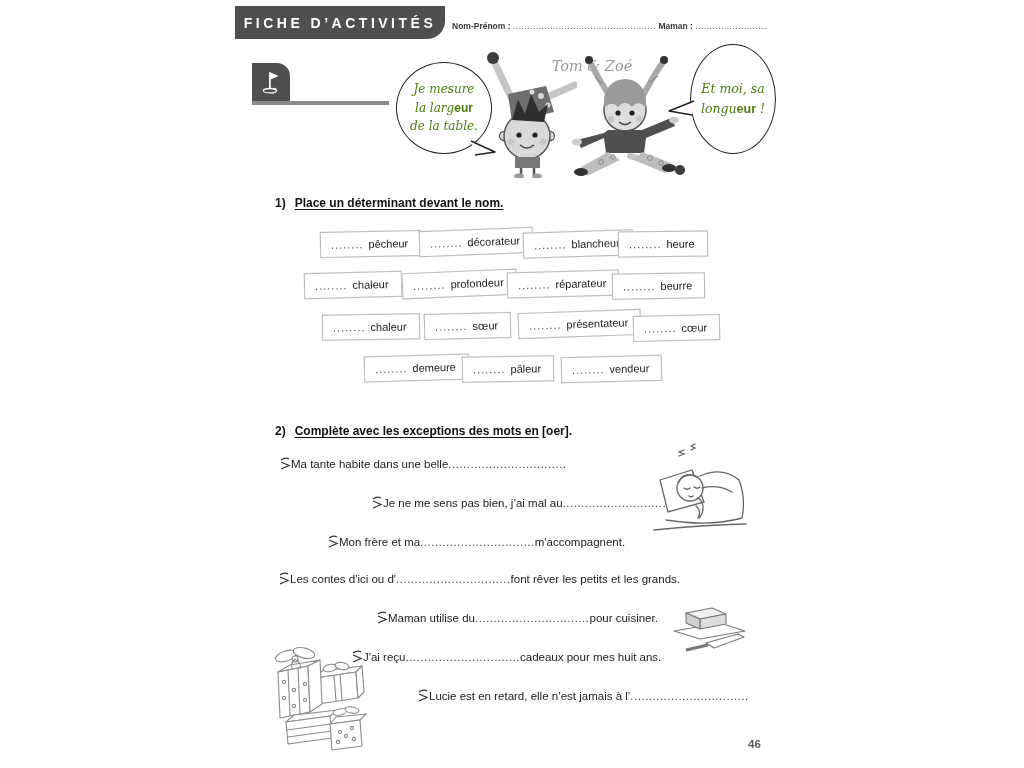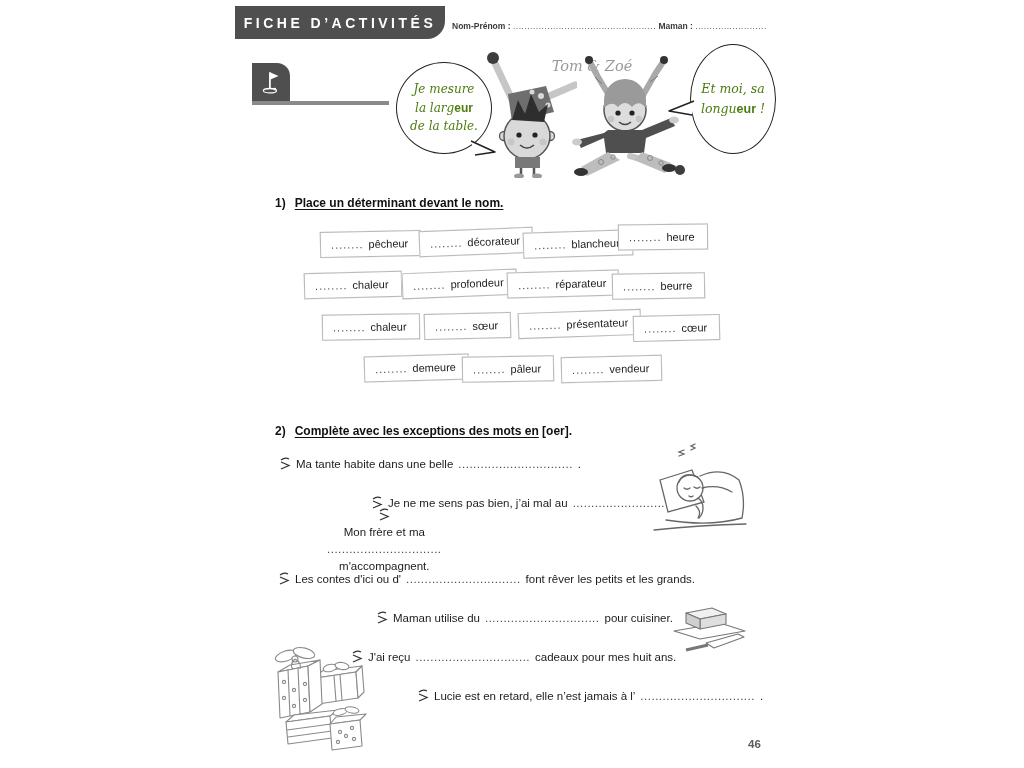--- a/index.html
+++ b/index.html
@@ -38,21 +38,21 @@
   .exhead{position:absolute;font-size:12px;font-weight:bold;color:#111;white-space:nowrap;}
   .exhead .num{margin-right:9px;}
   .exhead .und{text-decoration:underline;text-underline-offset:2px;margin-top:15px;}
 
   
   .wbox{position:absolute;border:1px solid #b8b8b8;background:#fff;padding:6px 12px 6px 10px;
         font-size:11px;color:#1c1c1c;white-space:nowrap;box-shadow:0 0 0 0.2px #ddd;}
   .wbox .dots{color:#444;letter-spacing:1px;margin-right:5px;}
 
   
-  .sent{position:absolute;display:flex;align-items:center;gap:5px;font-size:11.5px;
+  .sent{position:absolute;display:flex;align-items:center;font-size:11.5px;
         color:#1c1c1c;white-space:nowrap;}
   .sent .dots{color:#444;letter-spacing:.5px;}
   .arrow{flex:0 0 auto;margin-top:-2px;}
 
   .pagenum{position:absolute;left:748px;top:738px;font-size:11.5px;font-weight:bold;color:#5c5c5c;}
 </style>
 </head>
 <body>
 
 <div id="page">
@@ -150,21 +150,21 @@
     <path d="M26,1 L1,11 L24,15" fill="#fff" stroke="#222" stroke-width="1.5" stroke-linejoin="round"></path>
   </svg>
 
   <div class="exhead" style="left:275px;top:196px;">
     <span class="num">1)</span><span class="und">Place un déterminant devant le nom.</span>
   </div>
 
   <div class="wbox" style="left:320px;top:231px;transform:rotate(-1.2deg);"><span class="dots">........</span><span>pêcheur</span></div>
   <div class="wbox" style="left:419px;top:229px;transform:rotate(-2.2deg);"><span class="dots">........</span><span>décorateur</span></div>
   <div class="wbox" style="left:523px;top:231px;transform:rotate(-1.8deg);"><span class="dots">........</span><span>blancheur</span></div>
-  <div class="wbox" style="left:618px;top:224px;transform:rotate(-0.6deg);padding-left:10px;"><span class="dots">........</span><span>heure</span></div>
+  <div class="wbox" style="left:618px;top:231px;transform:rotate(-0.6deg);padding-left:10px;"><span class="dots">........</span><span>heure</span></div>
 
   <div class="wbox" style="left:304px;top:272px;transform:rotate(-1.4deg);"><span class="dots">........</span><span>chaleur</span></div>
   <div class="wbox" style="left:402px;top:271px;transform:rotate(-2.4deg);"><span class="dots">........</span><span>profondeur</span></div>
   <div class="wbox" style="left:507px;top:271px;transform:rotate(-1.6deg);"><span class="dots">........</span><span>réparateur</span></div>
   <div class="wbox" style="left:612px;top:273px;transform:rotate(-1.0deg);"><span class="dots">........</span><span>beurre</span></div>
 
   <div class="wbox" style="left:322px;top:314px;transform:rotate(-0.8deg);"><span class="dots">........</span><span>chaleur</span></div>
   <div class="wbox" style="left:424px;top:313px;transform:rotate(-1.4deg);"><span class="dots">........</span><span>sœur</span></div>
   <div class="wbox" style="left:518px;top:311px;transform:rotate(-2.0deg);"><span class="dots">........</span><span>présentateur</span></div>
   <div class="wbox" style="left:633px;top:315px;transform:rotate(-1.2deg);"><span class="dots">........</span><span>cœur</span></div>
@@ -188,21 +188,21 @@
   </div>
   <div class="sent" style="left:371px;top:497px;">
     <svg class="arrow" width="12" height="14" viewBox="0 0 12 14">
         <path d="M2,4 Q6,1 10,3" stroke="#333" fill="none" stroke-width="1.3"></path>
         <path d="M2,6 L10,9.5 L2,13" stroke="#333" fill="none" stroke-width="1.3"></path>
       </svg>
     <span>Je ne me sens pas bien, j’ai mal au </span>
       <span class="dots">...........................</span>
       <span> .</span>
   </div>
-  <div class="sent" style="left:327px;top:509px;flex-direction:column;">
+  <div class="sent" style="left:327px;top:536px;">
     <svg class="arrow" width="12" height="14" viewBox="0 0 12 14">
         <path d="M2,4 Q6,1 10,3" stroke="#333" fill="none" stroke-width="1.3"></path>
         <path d="M2,6 L10,9.5 L2,13" stroke="#333" fill="none" stroke-width="1.3"></path>
       </svg>
     <span>Mon frère et ma </span>
       <span class="dots">...............................</span>
       <span> m'accompagnent.</span>
   </div>
   <div class="sent" style="left:278px;top:573px;">
     <svg class="arrow" width="12" height="14" viewBox="0 0 12 14">

